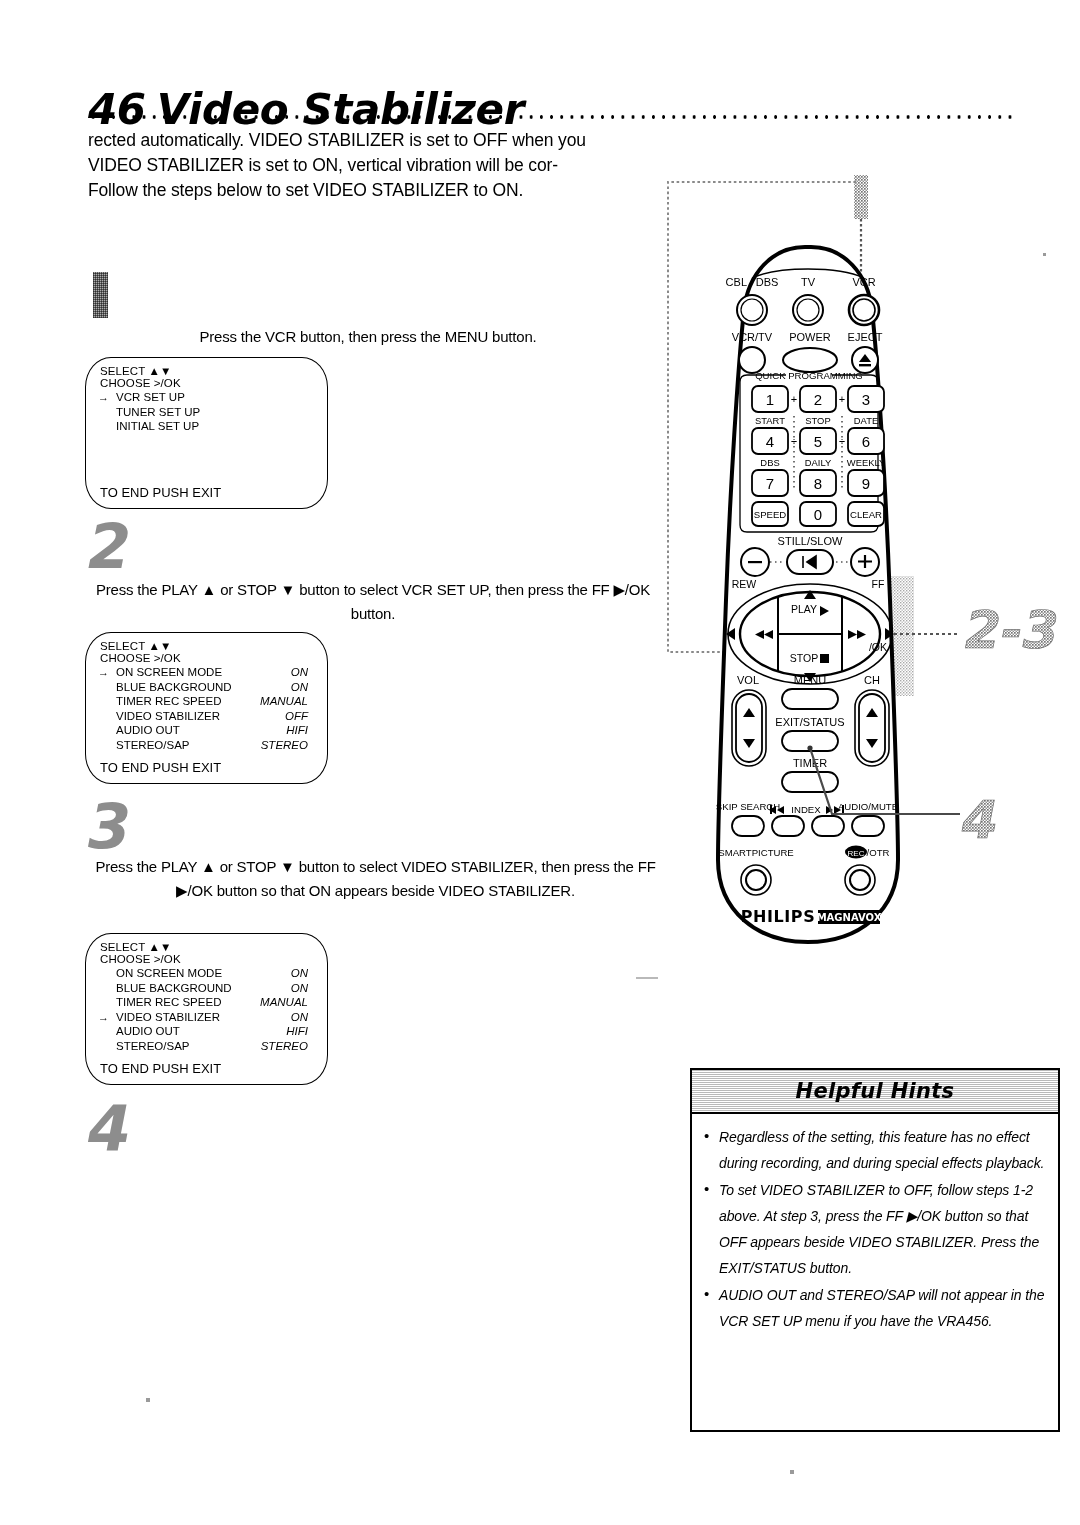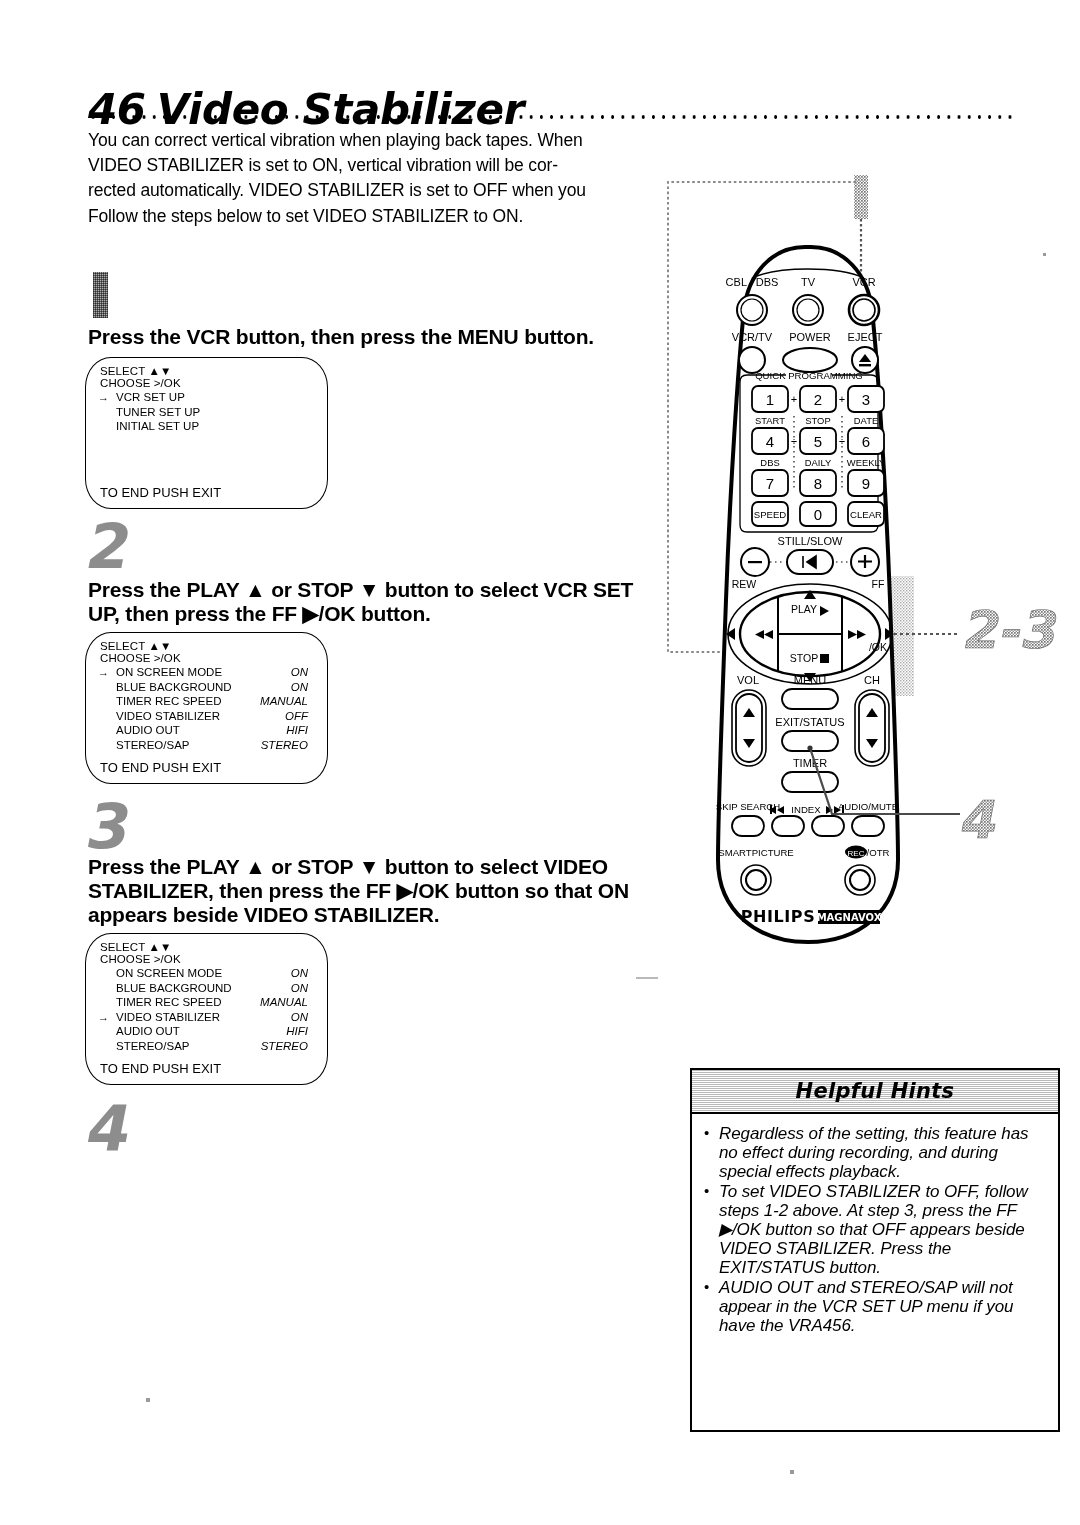--- a/index.html
+++ b/index.html
@@ -47,22 +47,22 @@
   }
   .htone{
     background:
       repeating-linear-gradient(0deg,rgba(255,255,255,.55) 0 1px,rgba(0,0,0,0) 1px 2px),
       repeating-linear-gradient(90deg,rgba(255,255,255,.45) 0 1px,rgba(0,0,0,0) 1px 2px);
     -webkit-background-clip:text;background-clip:text;
   }
 
   
   .stepinstr{
-    position:absolute;font-size:21px;font-weight:bold;
-    line-height:24px;letter-spacing:-0.2px;
+    position:absolute;font-size:15px;font-weight:normal;
+    line-height:24px;letter-spacing:-0.2px;text-align:center;
   }
 
   
   .osd{
     position:absolute;border:1.6px solid #000;border-radius:26px/30px;
     background:#fff;box-sizing:border-box;
   }
   .osd .osd-top{
     position:absolute;left:14px;top:7px;right:12px;
     font-size:11.5px;letter-spacing:0.1px;
@@ -102,43 +102,42 @@
   }
   #hints .hdr span{
     font-family:"DejaVu Sans", sans-serif;
     font-weight:bold;font-style:italic;font-size:21px;letter-spacing:0.3px;
   }
   #hints ul{
     list-style:none;margin:0;padding:10px 12px 0 10px;
   }
   #hints li{
     position:relative;padding-left:17px;margin-bottom:1px;
-    font-style:italic;font-size:17px;line-height:19px;letter-spacing:-0.1px;
+    font-style:italic;font-size:14px;line-height:26px;letter-spacing:-0.1px;
   }
   #hints li:before{
     content:"•";position:absolute;left:2px;top:-1px;font-style:normal;font-size:15px;
   }
 
   
   .speck{position:absolute;background:#9a9a9a;}
 </style>
 </head>
 <body>
 
 <div class="page">
 
   <div id="title">
     <span class="num">46</span><span>Video Stabilizer</span>
   </div>
   <div id="dotrule"></div>
 
   <div id="intro">
-    <p>You can correct vertical vibration when playing back tapes. When</p>
+    <p>rected automatically. VIDEO STABILIZER is set to OFF when you</p>
     <p>VIDEO STABILIZER is set to ON, vertical vibration will be cor-</p>
-    <p>rected automatically. VIDEO STABILIZER is set to OFF when you</p>
     <p>Follow the steps below to set VIDEO STABILIZER to ON.</p>
   </div>
 
   <div class="stepnum bar" style="left:93px;top:272px;"></div>
   <div class="stepinstr" style="left:88px;top:325px;width:560px;">Press the VCR button, then press the MENU button.</div>
 
   <div class="osd" style="left:85px;top:357px;width:243px;height:152px;">
     <div class="osd-top">
       <span class="sel">SELECT ▲▼</span>
       <span>CHOOSE &gt;/OK</span>

